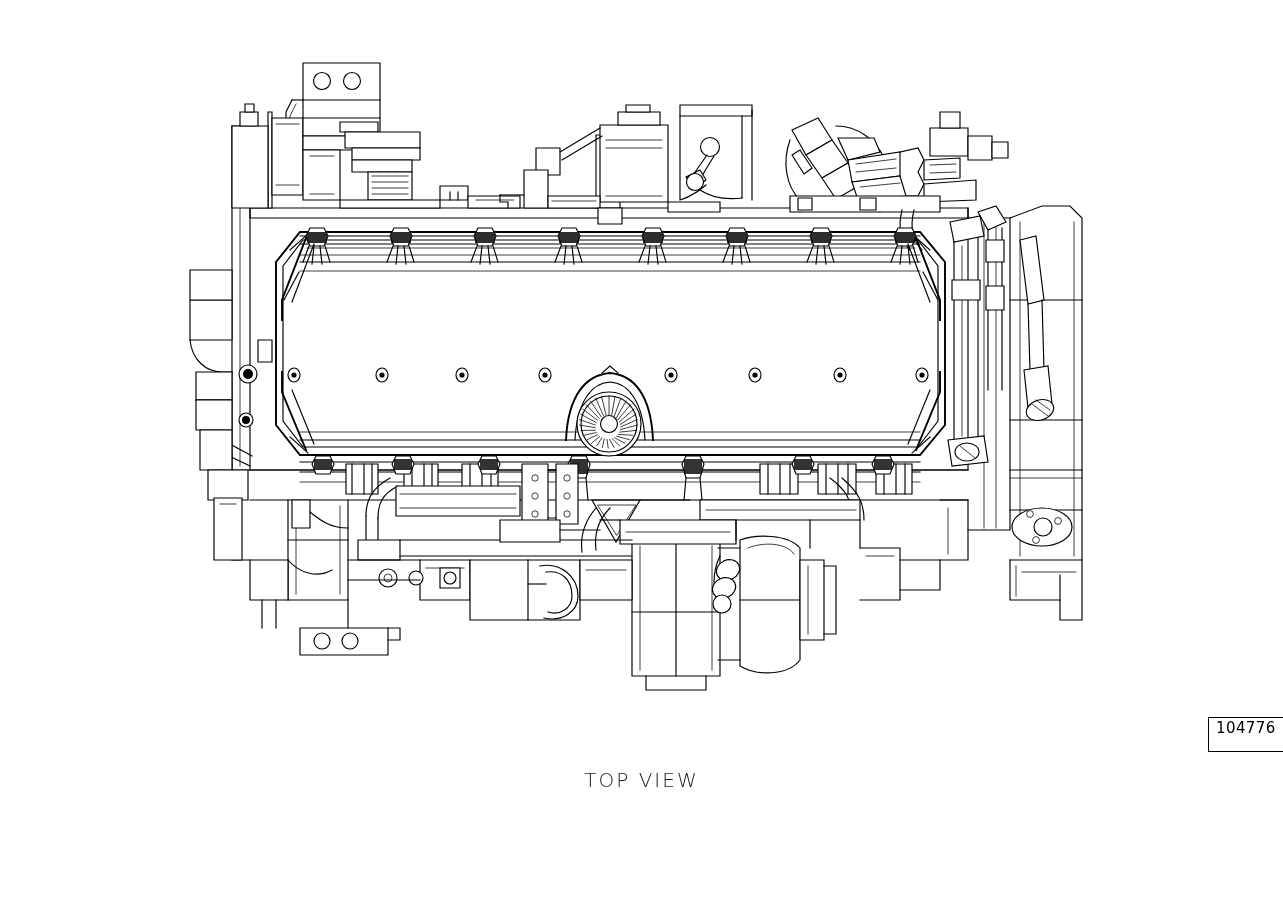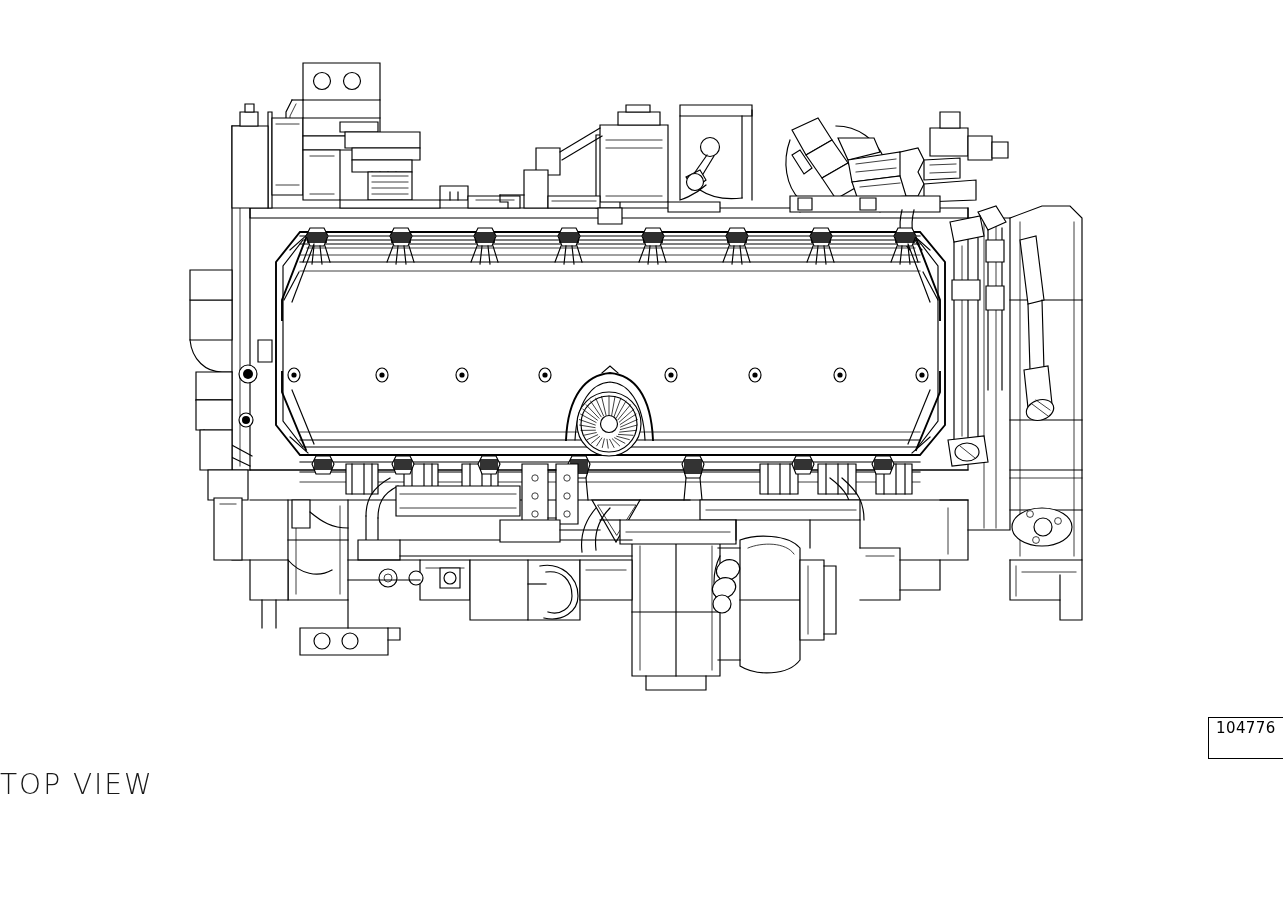--- a/index.html
+++ b/index.html
@@ -64,35 +64,35 @@
   .solid-blk {
     fill: #000000;
     stroke: none;
   }
   
   #caption {
     position: absolute;
     left: 0;
     top: 768px;
     width: 1283px;
-    text-align: left;
+    text-align: center;
     font-family: "DejaVu Sans", sans-serif;
-    font-size: 28px;
+    font-size: 20px;
     font-weight: 300;
     letter-spacing: 2.0px;
     color: #1a1a1a;
     white-space: nowrap;
   }
   
   #partnum-box {
     position: absolute;
     left: 1208px;
     top: 717px;
     min-width: 58px;
-    padding: 2px 7px 21px 7px;
+    padding: 2px 7px 14px 7px;
     border: 1.6px solid #000000;
     background: #ffffff;
     box-sizing: border-box;
     text-align: right;
     font-family: "DejaVu Sans", sans-serif;
     font-size: 15px;
     font-weight: 400;
     letter-spacing: 0.4px;
     color: #000000;
     line-height: 1.15;

